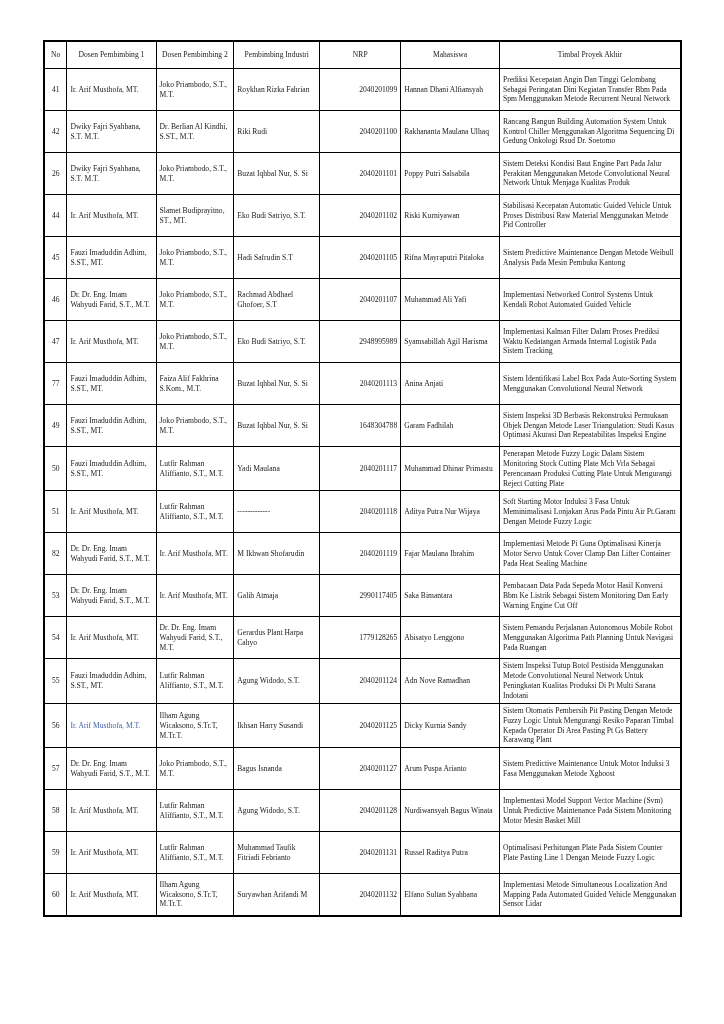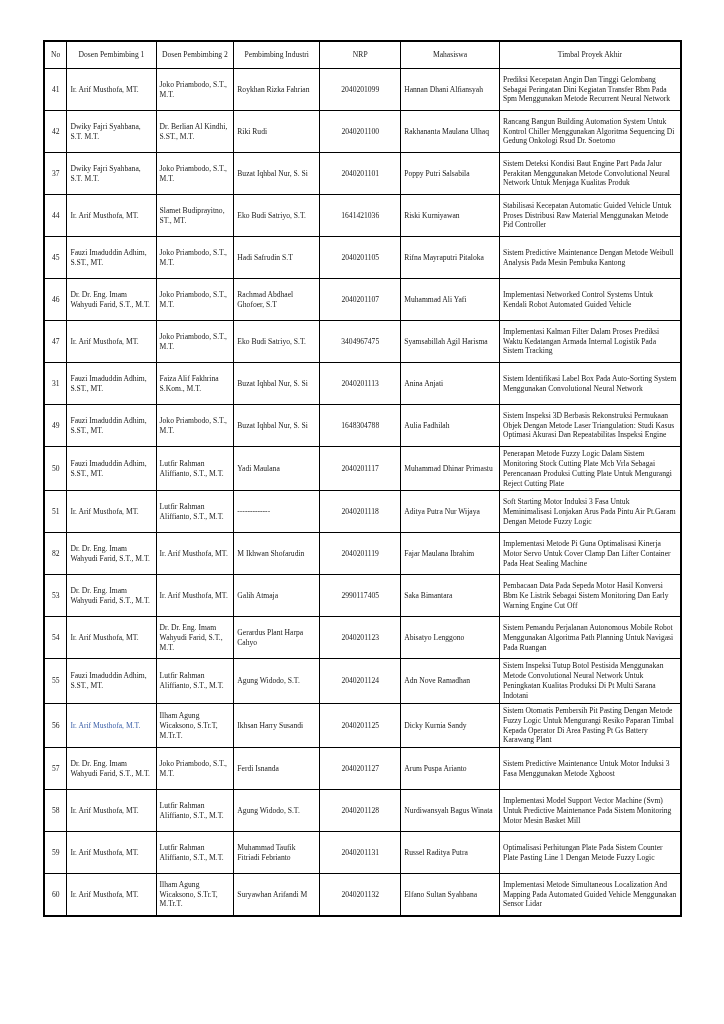--- a/index.html
+++ b/index.html
@@ -34,21 +34,21 @@
     vertical-align: middle;
     word-wrap: break-word;
     overflow: hidden;
   }
   table.doc-table th {
     font-weight: normal;
     text-align: center;
     height: 22px;
   }
   td.c-no    { text-align: center; }
-  td.c-nrp   { text-align: center; }
+  td.c-nrp   { text-align: right; }
   td.c-text  { text-align: left; }
   tr.data-row { height: 42px; }
 </style>
 </head>
 <body>
 
 <div class="page">
   <table class="doc-table">
     <colgroup>
       <col style="width:3.6%">
@@ -83,34 +83,34 @@
         <tr class="data-row">
           <td class="c-no">42</td>
           <td class="c-text">Dwiky Fajri Syahbana, S.T. M.T.</td>
           <td class="c-text">Dr. Berlian Al Kindhi, S.ST., M.T.</td>
           <td class="c-text">Riki Rudi</td>
           <td class="c-nrp">2040201100</td>
           <td class="c-text">Rakhananta Maulana Ulhaq</td>
           <td class="c-text">Rancang Bangun Building Automation System Untuk Kontrol Chiller Menggunakan Algoritma Sequencing Di Gedung Onkologi Rsud Dr. Soetomo</td>
         </tr>
         <tr class="data-row">
-          <td class="c-no">37</td>
+          <td class="c-no">26</td>
           <td class="c-text">Dwiky Fajri Syahbana, S.T. M.T.</td>
           <td class="c-text">Joko Priambodo, S.T., M.T.</td>
           <td class="c-text">Buzat Iqhbal Nur, S. Si</td>
           <td class="c-nrp">2040201101</td>
           <td class="c-text">Poppy Putri Salsabila</td>
           <td class="c-text">Sistem Deteksi Kondisi Baut Engine Part Pada Jalur Perakitan Menggunakan Metode Convolutional Neural Network Untuk Menjaga Kualitas Produk</td>
         </tr>
         <tr class="data-row">
           <td class="c-no">44</td>
           <td class="c-text">Ir. Arif Musthofa, MT.</td>
           <td class="c-text">Slamet Budiprayitno, ST., MT.</td>
           <td class="c-text">Eko Budi Satriyo, S.T.</td>
-          <td class="c-nrp">1641421036</td>
+          <td class="c-nrp">2040201102</td>
           <td class="c-text">Riski Kurniyawan</td>
           <td class="c-text">Stabilisasi Kecepatan Automatic Guided Vehicle Untuk Proses Distribusi Raw Material Menggunakan Metode Pid Controller</td>
         </tr>
         <tr class="data-row">
           <td class="c-no">45</td>
           <td class="c-text">Fauzi Imaduddin Adhim, S.ST., MT.</td>
           <td class="c-text">Joko Priambodo, S.T., M.T.</td>
           <td class="c-text">Hadi Safrudin S.T</td>
           <td class="c-nrp">2040201105</td>
           <td class="c-text">Rifna Mayraputri Pitaloka</td>
@@ -123,40 +123,40 @@
           <td class="c-text">Rachmad Abdhael Ghofoer, S.T</td>
           <td class="c-nrp">2040201107</td>
           <td class="c-text">Muhammad Ali Yafi</td>
           <td class="c-text">Implementasi Networked Control Systems Untuk Kendali Robot Automated Guided Vehicle</td>
         </tr>
         <tr class="data-row">
           <td class="c-no">47</td>
           <td class="c-text">Ir. Arif Musthofa, MT.</td>
           <td class="c-text">Joko Priambodo, S.T., M.T.</td>
           <td class="c-text">Eko Budi Satriyo, S.T.</td>
-          <td class="c-nrp">3404967475</td>
+          <td class="c-nrp">2948995989</td>
           <td class="c-text">Syamsabillah Agil Harisma</td>
           <td class="c-text">Implementasi Kalman Filter Dalam Proses Prediksi Waktu Kedatangan Armada Internal Logistik Pada Sistem Tracking</td>
         </tr>
         <tr class="data-row">
-          <td class="c-no">31</td>
+          <td class="c-no">77</td>
           <td class="c-text">Fauzi Imaduddin Adhim, S.ST., MT.</td>
           <td class="c-text">Faiza Alif Fakhrina S.Kom., M.T.</td>
           <td class="c-text">Buzat Iqhbal Nur, S. Si</td>
           <td class="c-nrp">2040201113</td>
           <td class="c-text">Anina Anjati</td>
           <td class="c-text">Sistem Identifikasi Label Box Pada Auto-Sorting System Menggunakan Convolutional Neural Network</td>
         </tr>
         <tr class="data-row">
           <td class="c-no">49</td>
           <td class="c-text">Fauzi Imaduddin Adhim, S.ST., MT.</td>
           <td class="c-text">Joko Priambodo, S.T., M.T.</td>
           <td class="c-text">Buzat Iqhbal Nur, S. Si</td>
           <td class="c-nrp">1648304788</td>
-          <td class="c-text">Aulia Fadhilah</td>
+          <td class="c-text">Garam Fadhilah</td>
           <td class="c-text">Sistem Inspeksi 3D Berbasis Rekonstruksi Permukaan Objek Dengan Metode Laser Triangulation: Studi Kasus Optimasi Akurasi Dan Repeatabilitas Inspeksi Engine</td>
         </tr>
         <tr class="data-row">
           <td class="c-no">50</td>
           <td class="c-text">Fauzi Imaduddin Adhim, S.ST., MT.</td>
           <td class="c-text">Lutfir Rahman Aliffianto, S.T., M.T.</td>
           <td class="c-text">Yadi Maulana</td>
           <td class="c-nrp">2040201117</td>
           <td class="c-text">Muhammad Dhinar Primastu</td>
           <td class="c-text">Penerapan Metode Fuzzy Logic Dalam Sistem Monitoring Stock Cutting Plate Mcb Vrla Sebagai Perencanaan Produksi Cutting Plate Untuk Mengurangi Reject Cutting Plate</td>
@@ -186,21 +186,21 @@
           <td class="c-text">Galih Atmaja</td>
           <td class="c-nrp">2990117405</td>
           <td class="c-text">Saka Bimantara</td>
           <td class="c-text">Pembacaan Data Pada Sepeda Motor Hasil Konversi Bbm Ke Listrik Sebagai Sistem Monitoring Dan Early Warning Engine Cut Off</td>
         </tr>
         <tr class="data-row">
           <td class="c-no">54</td>
           <td class="c-text">Ir. Arif Musthofa, MT.</td>
           <td class="c-text">Dr. Dr. Eng. Imam Wahyudi Farid, S.T., M.T.</td>
           <td class="c-text">Gerardus Plant Harpa Cahyo</td>
-          <td class="c-nrp">2040201123</td>
+          <td class="c-nrp">1779128265</td>
           <td class="c-text">Abisatyo Lenggono</td>
           <td class="c-text">Sistem Pemandu Perjalanan Autonomous Mobile Robot Menggunakan Algoritma Path Planning Untuk Navigasi Pada Ruangan</td>
         </tr>
         <tr class="data-row">
           <td class="c-no">55</td>
           <td class="c-text">Fauzi Imaduddin Adhim, S.ST., MT.</td>
           <td class="c-text">Lutfir Rahman Aliffianto, S.T., M.T.</td>
           <td class="c-text">Agung Widodo, S.T.</td>
           <td class="c-nrp">2040201124</td>
           <td class="c-text">Adn Nove Ramadhan</td>
@@ -212,21 +212,21 @@
           <td class="c-text">Ilham Agung Wicaksono, S.Tr.T, M.Tr.T.</td>
           <td class="c-text">Ikhsan Harry Susandi</td>
           <td class="c-nrp">2040201125</td>
           <td class="c-text">Dicky Kurnia Sandy</td>
           <td class="c-text">Sistem Otomatis Pembersih Pit Pasting Dengan Metode Fuzzy Logic Untuk Mengurangi Resiko Paparan Timbal Kepada Operator Di Area Pasting Pt Gs Battery Karawang Plant</td>
         </tr>
         <tr class="data-row">
           <td class="c-no">57</td>
           <td class="c-text">Dr. Dr. Eng. Imam Wahyudi Farid, S.T., M.T.</td>
           <td class="c-text">Joko Priambodo, S.T., M.T.</td>
-          <td class="c-text">Ferdi Isnanda</td>
+          <td class="c-text">Bagus Isnanda</td>
           <td class="c-nrp">2040201127</td>
           <td class="c-text">Arum Puspa Arianto</td>
           <td class="c-text">Sistem Predictive Maintenance Untuk Motor Induksi 3 Fasa Menggunakan Metode Xgboost</td>
         </tr>
         <tr class="data-row">
           <td class="c-no">58</td>
           <td class="c-text">Ir. Arif Musthofa, MT.</td>
           <td class="c-text">Lutfir Rahman Aliffianto, S.T., M.T.</td>
           <td class="c-text">Agung Widodo, S.T.</td>
           <td class="c-nrp">2040201128</td>

